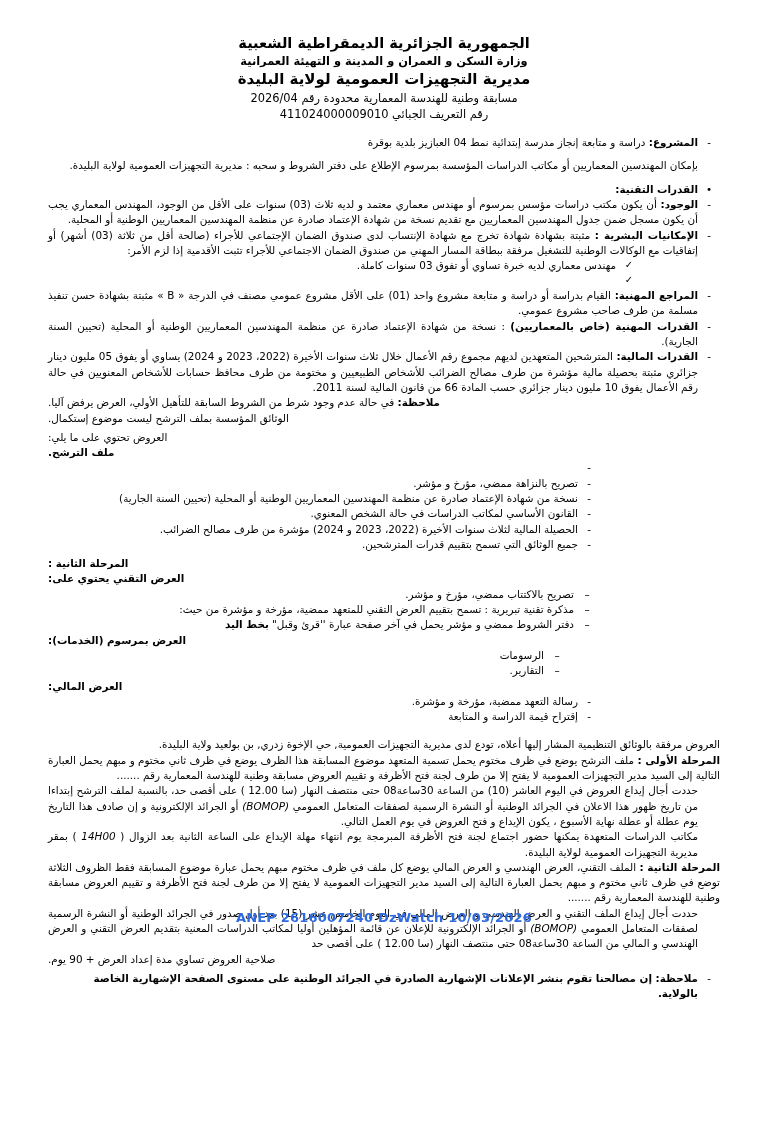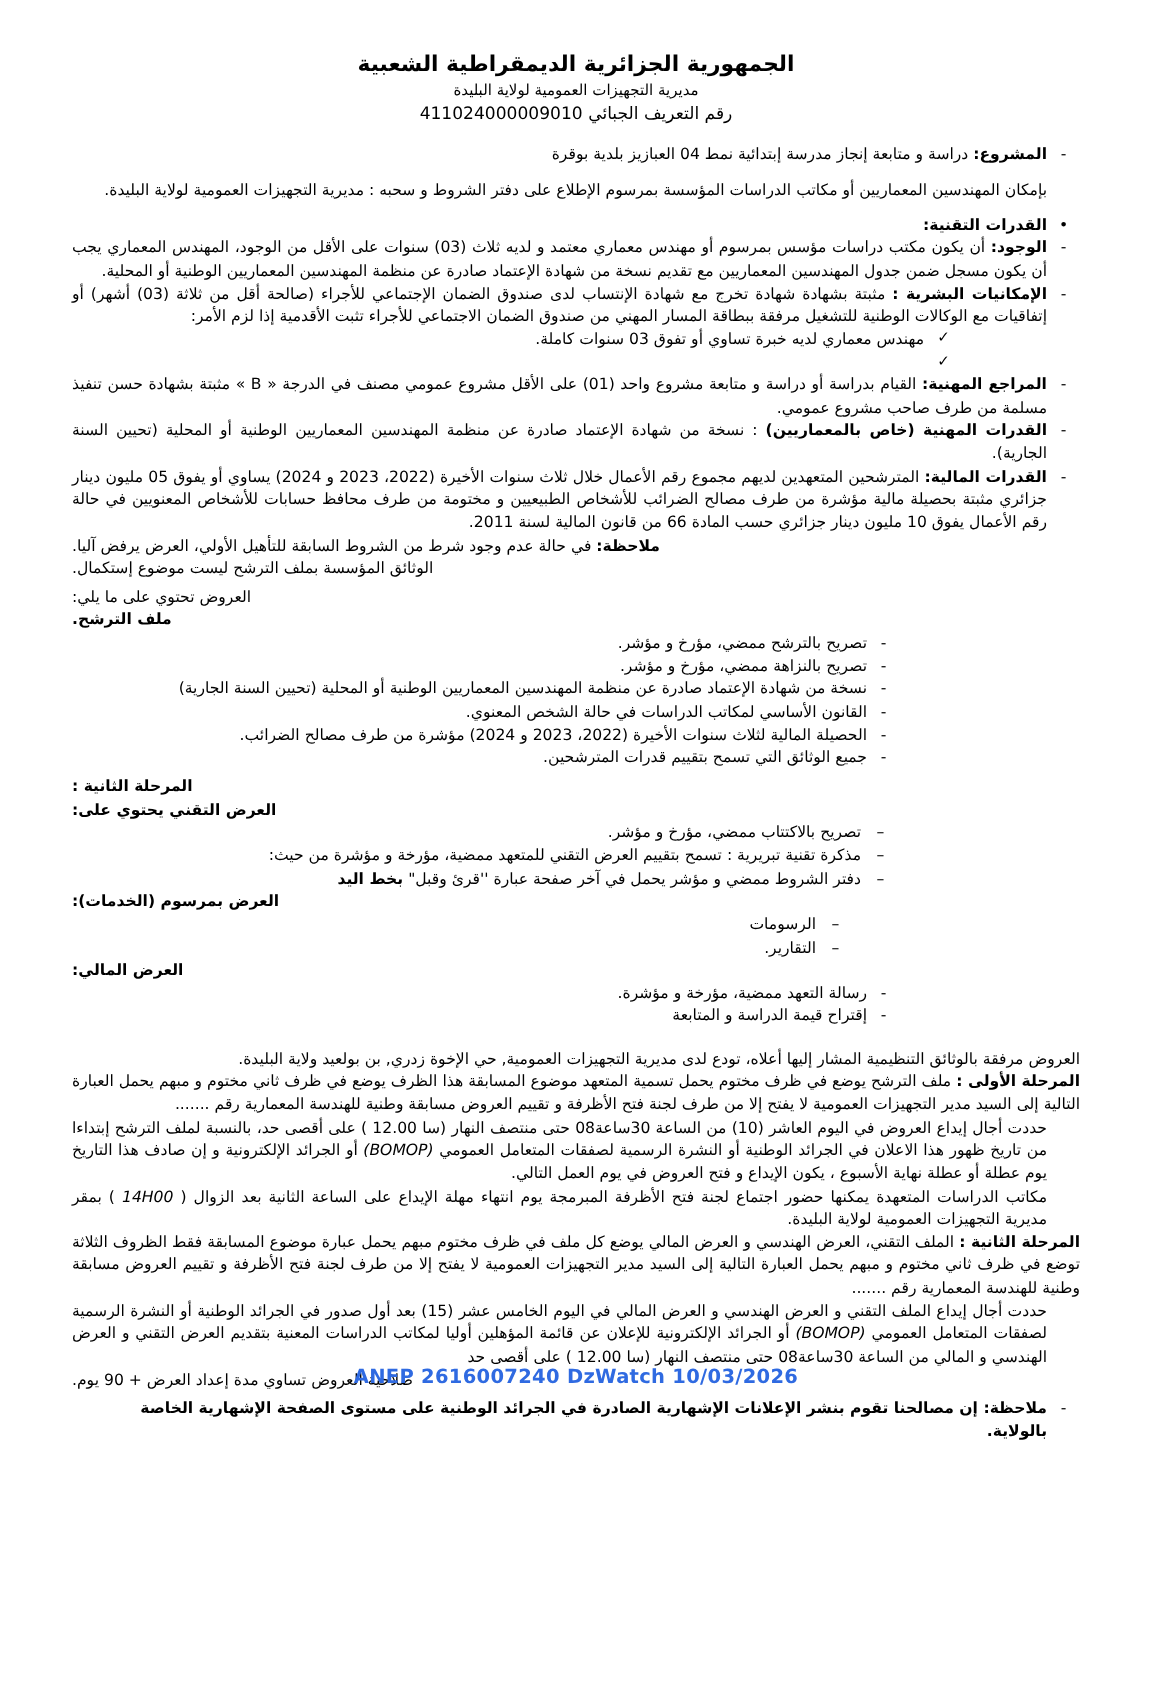--- a/index.html
+++ b/index.html
@@ -29,21 +29,21 @@
   .doc-header {
     text-align: center;
     line-height: 1.32;
   }
   .doc-header .h-line {
     display: block;
     margin: 0 0 1px 0;
   }
   .h-title-1 { font-size: 14.5px; font-weight: 700; letter-spacing: 0; }
   .h-title-2 { font-size: 11.4px; font-weight: 700; }
-  .h-title-3 { font-size: 10px; font-weight: 400; }
+  .h-title-3 { font-size: 15px; font-weight: 700; }
   .h-title-4 { font-size: 11.4px; font-weight: 400; }
   .h-title-5 { font-size: 11.4px; font-weight: 400; }
 
   
   .block { margin-top: 9px; }
   p, .line {
     margin: 0;
     padding: 0;
     font-size: 10.4px;
     line-height: 1.47;
@@ -103,21 +103,23 @@
     letter-spacing: 0.2px;
   }
 </style>
 </head>
 <body>
 
 <div class="page">
 
   <div class="doc-header">
     <div class="h-line h-title-1">الجمهورية الجزائرية الديمقراطية الشعبية</div>
+    <div class="h-line h-title-2">وزارة السكن و العمران و المدينة  و التهيئة  العمرانية</div>
     <div class="h-line h-title-3">مديرية التجهيزات العمومية لولاية البليدة</div>
+    <div class="h-line h-title-4">مسابقة وطنية للهندسة المعمارية محدودة رقم  2026/04</div>
     <div class="h-line h-title-5">رقم التعريف الجبائي 411024000009010</div>
   </div>
 
   <div class="block gap-l">
     <div class="row">
       <span class="marker m-dash">-</span>
       <span class="row-body nojust">
         <span class="b">المشروع:</span>
         <span>دراسة و متابعة  إنجاز مدرسة إبتدائية نمط 04  العبازيز  بلدية بوقرة</span>
       </span>
@@ -191,21 +193,20 @@
 
     <p class="right indent-3">الوثائق المؤسسة بملف الترشح ليست موضوع إستكمال.</p>
   </div>
 
   <div class="block gap-s">
     <p class="right indent-2">العروض تحتوي على ما يلي:</p>
     <p class="right b indent-2">ملف الترشح.</p>
 
     <div class="row indent-4">
       <span class="marker m-dash">-</span>
-      <span class="row-body nojust">تصريح بالترشح ممضي، مؤرخ  و مؤشر.</span>
     </div>
     <div class="row indent-4">
       <span class="marker m-dash">-</span>
       <span class="row-body nojust">تصريح بالنزاهة ممضي، مؤرخ  و مؤشر.</span>
     </div>
     <div class="row indent-4">
       <span class="marker m-dash">-</span>
       <span class="row-body nojust">نسخة من شهادة الإعتماد صادرة عن منظمة المهندسين المعماريين الوطنية  أو  المحلية (تحيين السنة الجارية)</span>
     </div>
     <div class="row indent-4">

